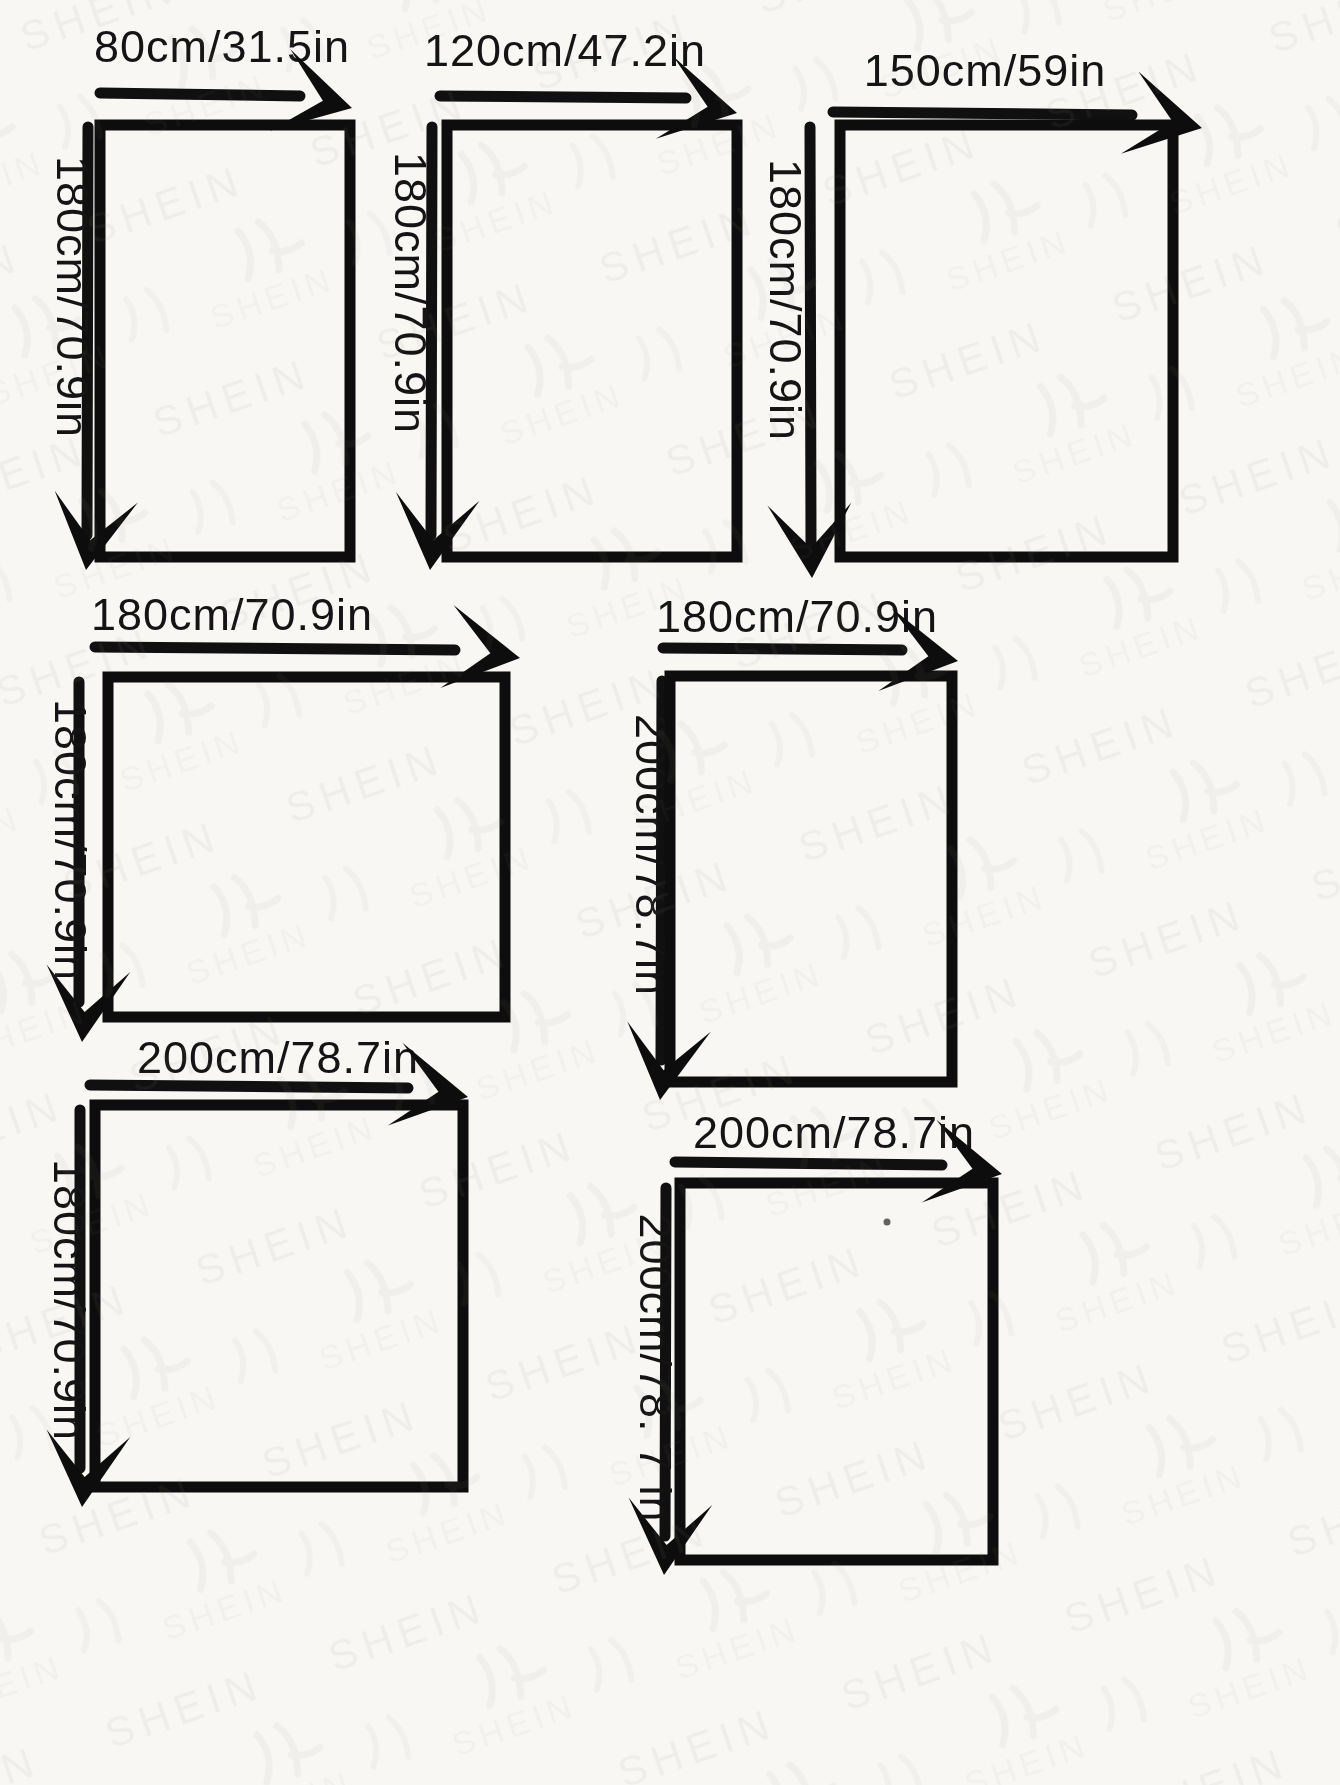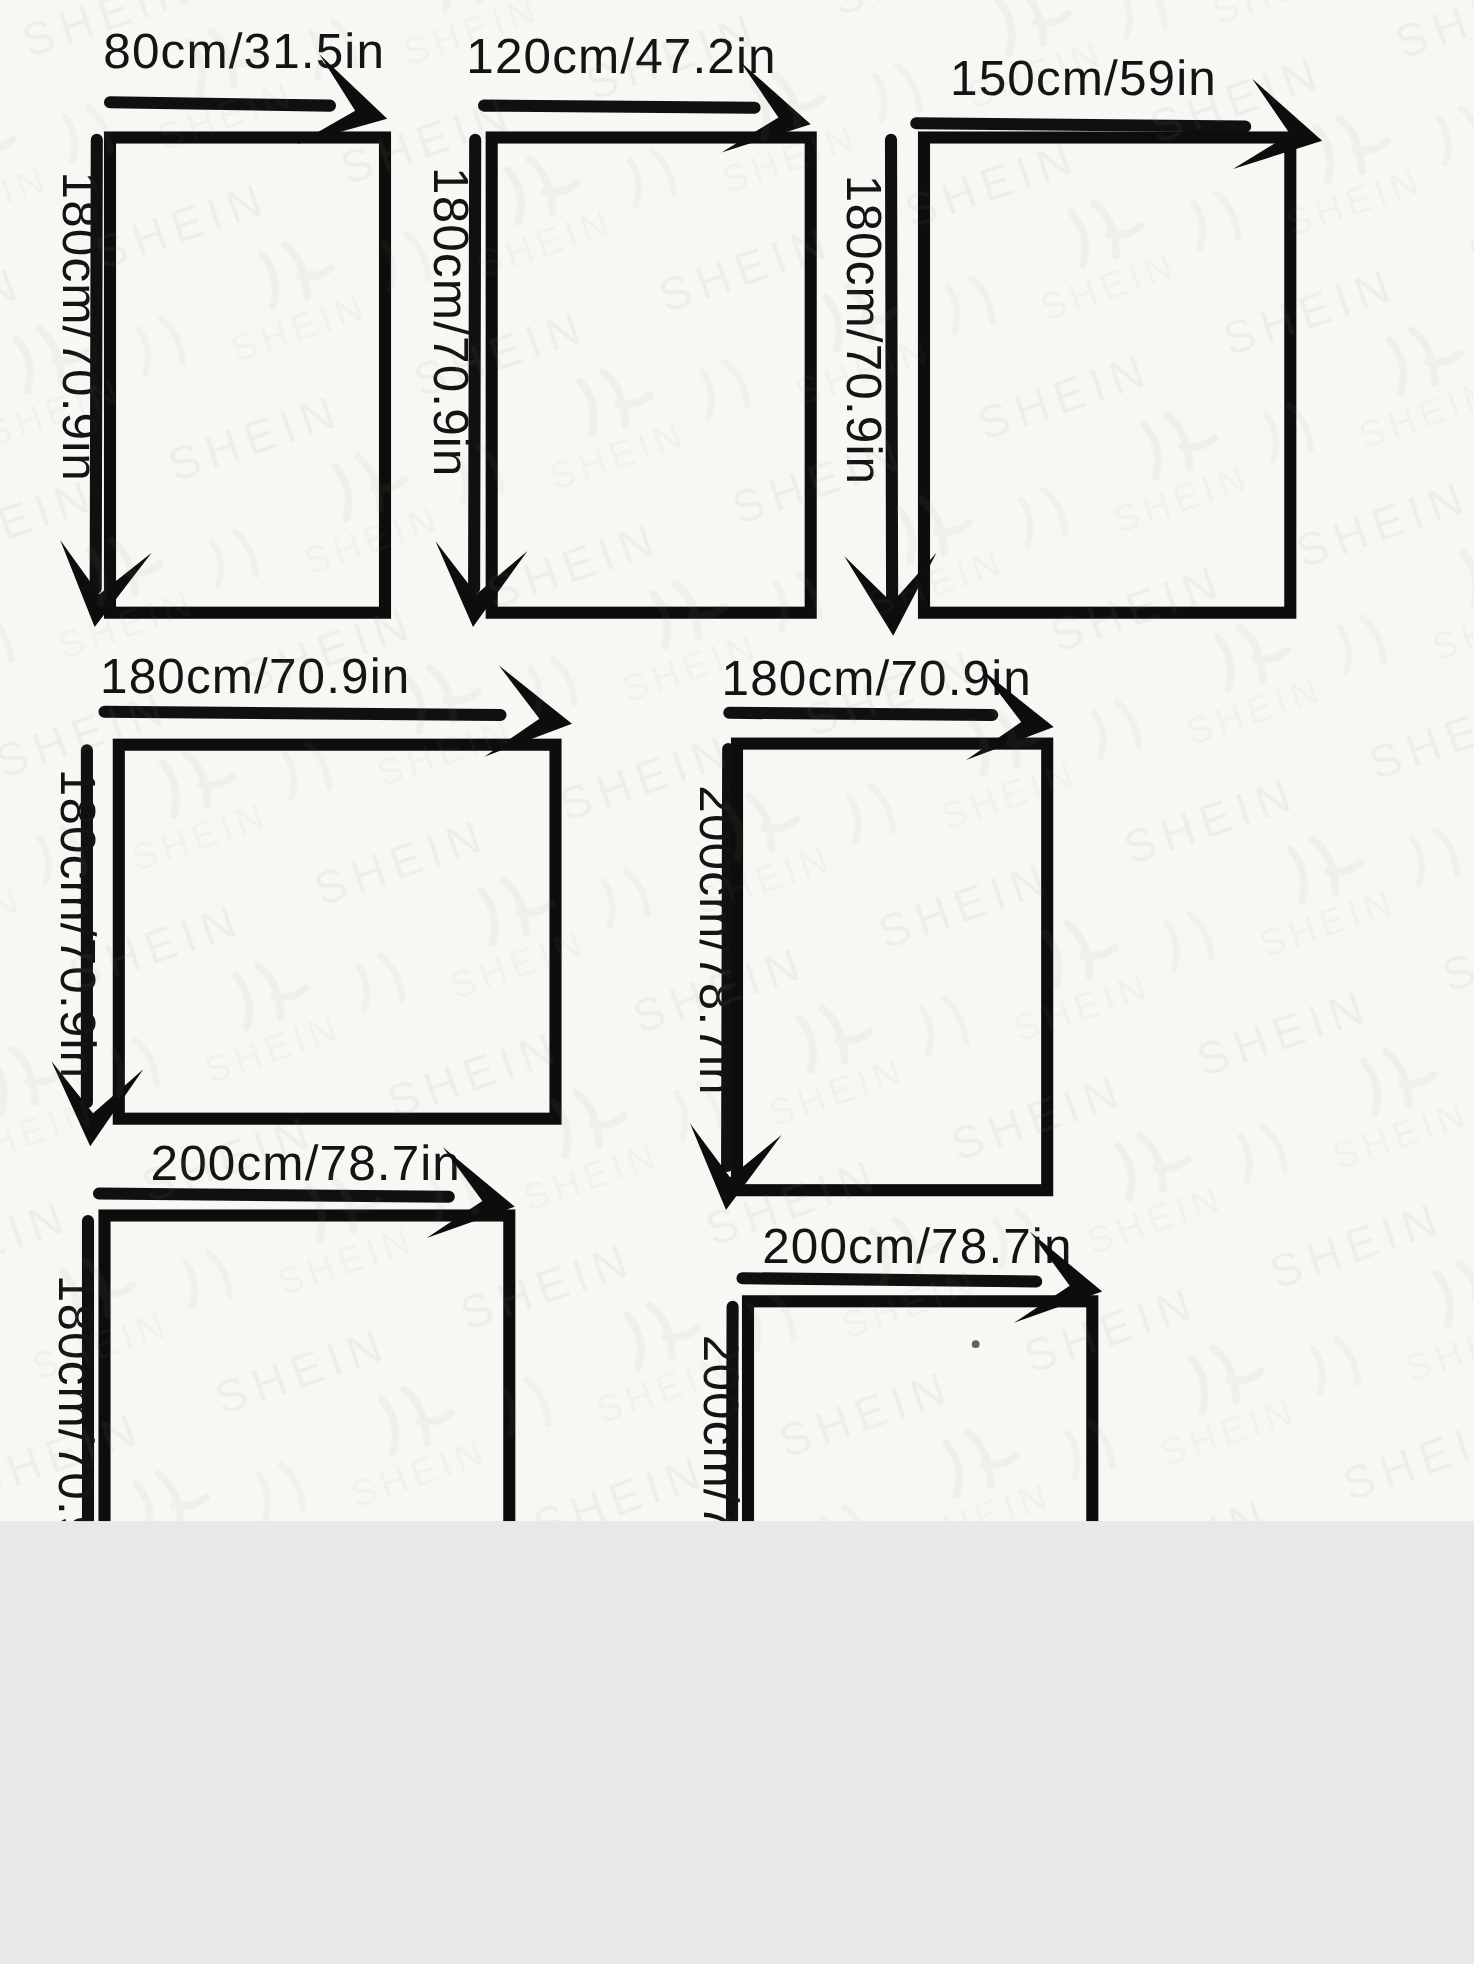--- a/index.html
+++ b/index.html
@@ -1,18 +1,18 @@
 <!DOCTYPE html>
 <html><head>
 <meta charset="utf-8">
 <style>
   html,body{margin:0;padding:0;background:#e9e8e6;}
   .stage{
     position:relative;
-    width:1340px;height:1383px;
+    width:1340px;height:1785px;
     margin:0 auto;
     background:#f8f7f4;
     overflow:hidden;
     font-family:"Liberation Sans","DejaVu Sans",sans-serif;
   }
   svg{display:block;position:absolute;inset:0;}
   text.dim{
     font-family:"Liberation Sans","DejaVu Sans",sans-serif;
     font-size:45px;
     letter-spacing:1px;

